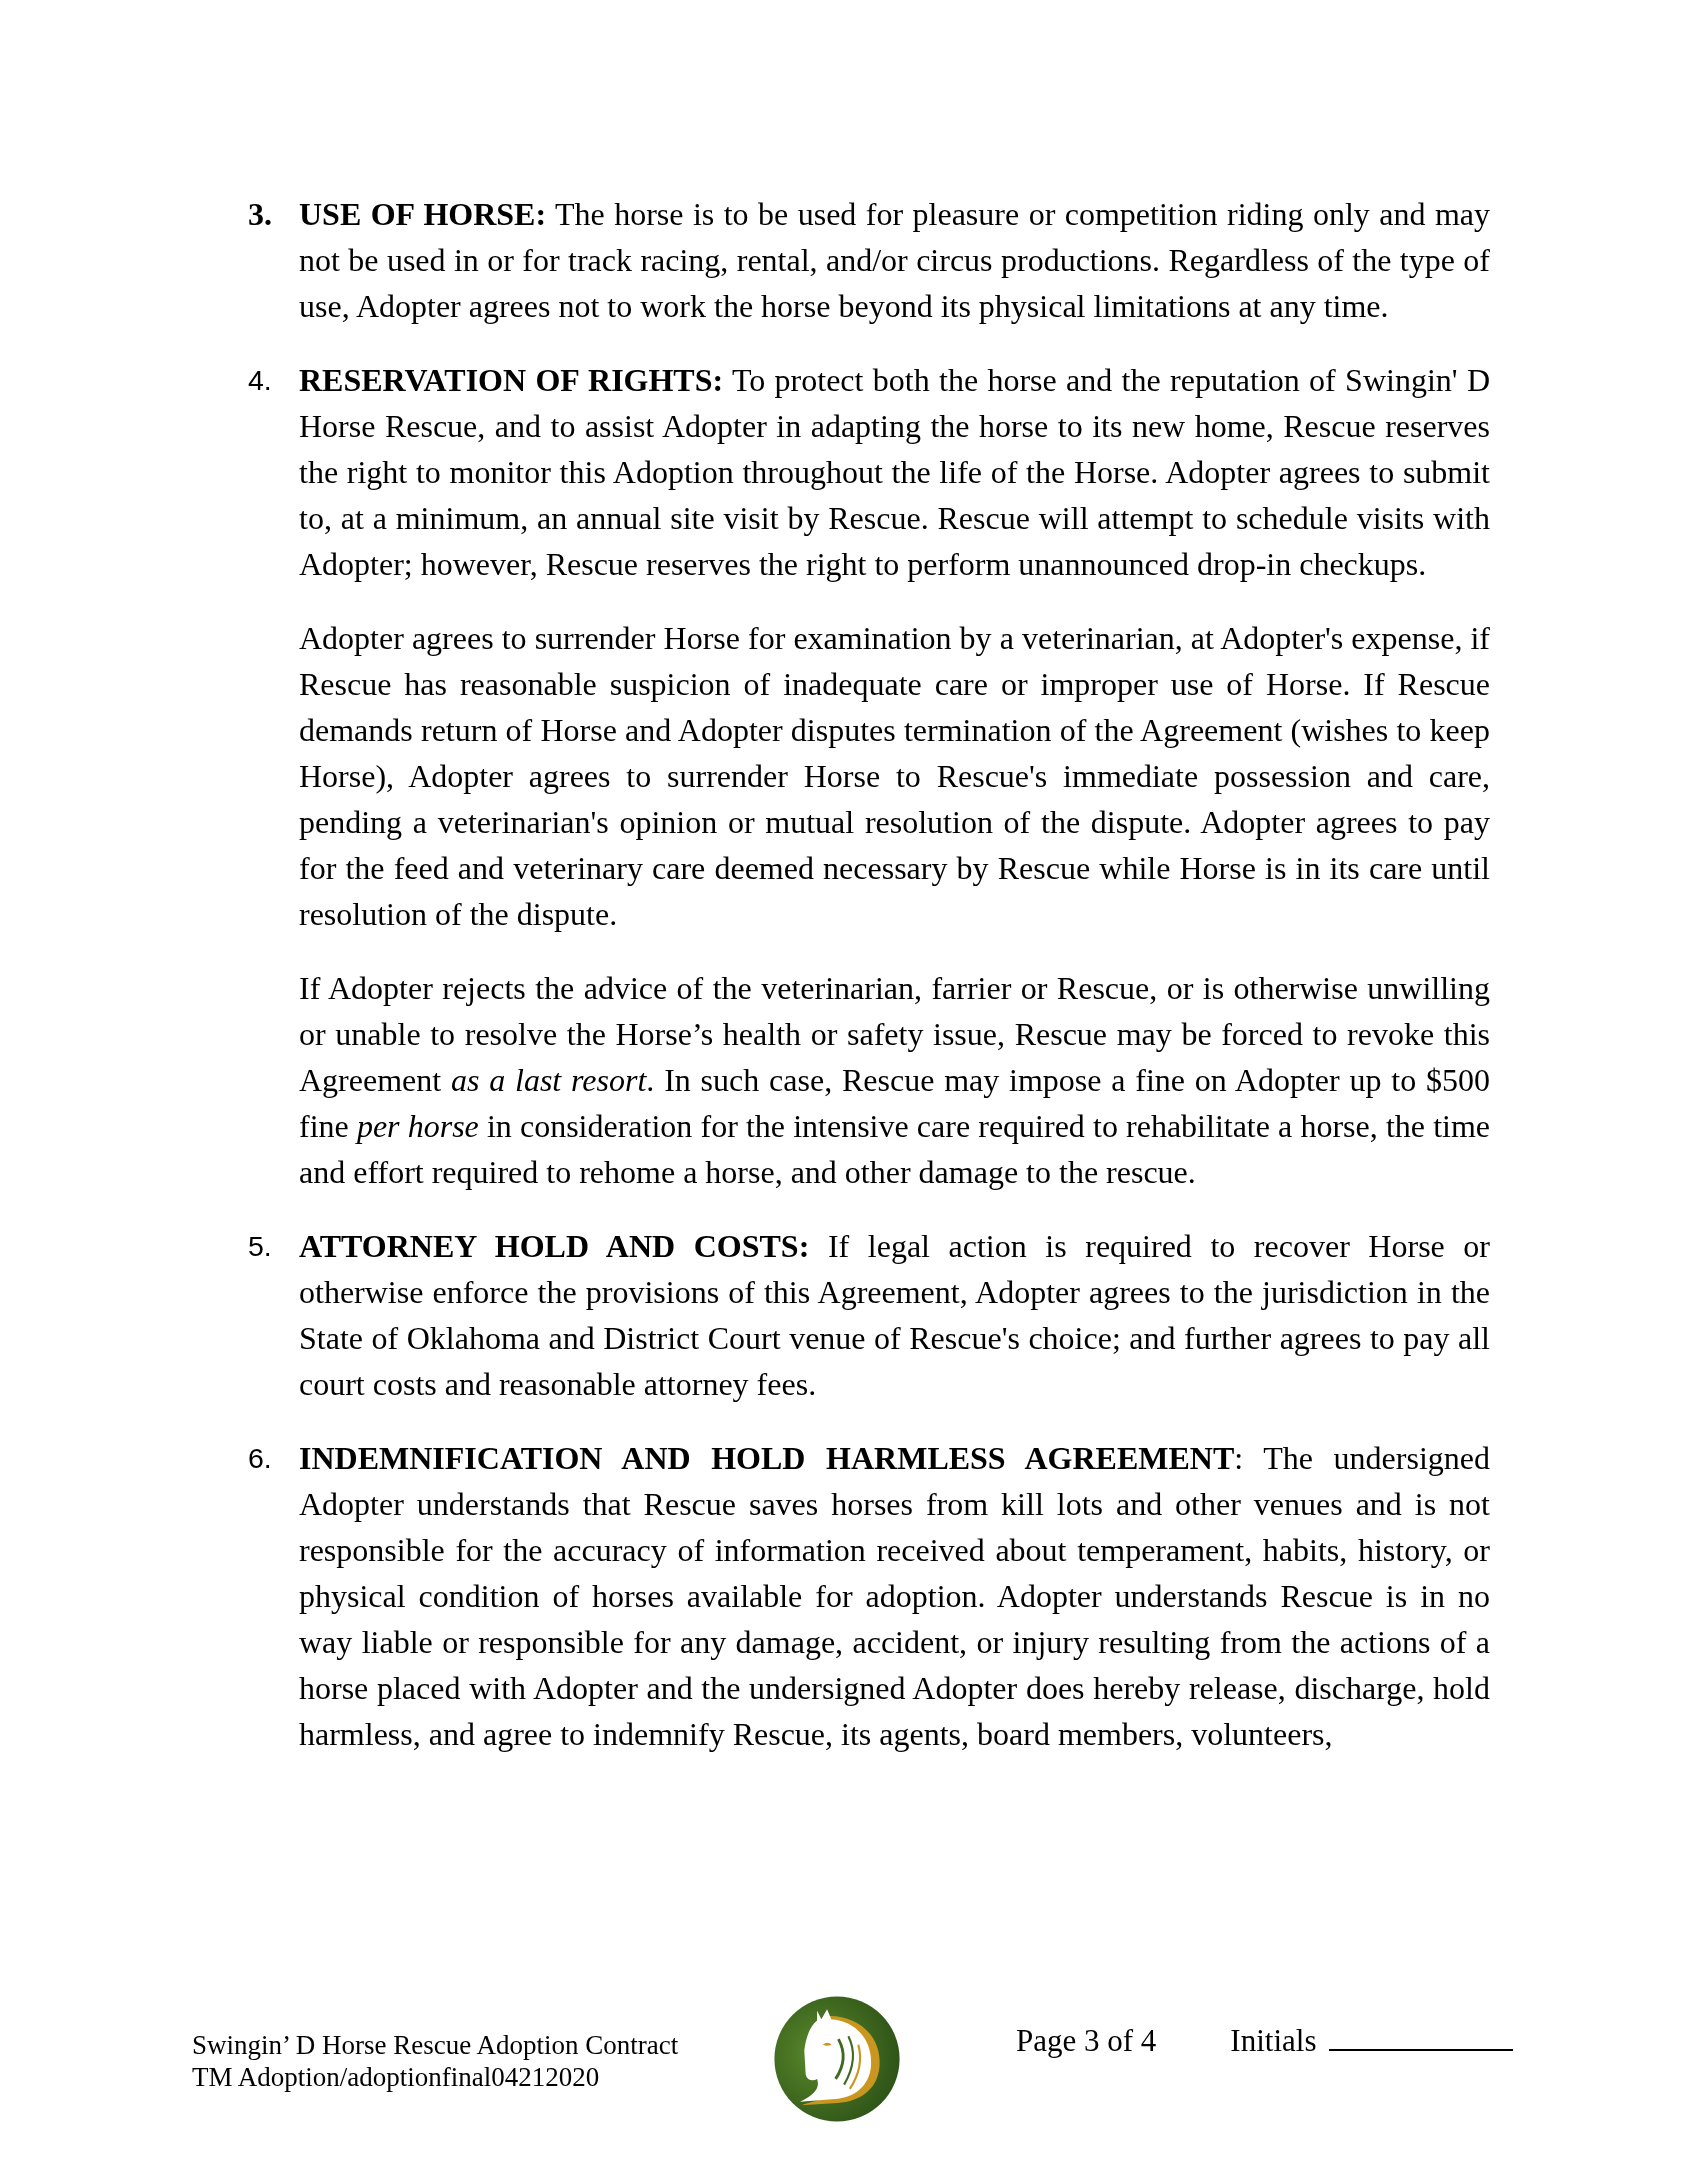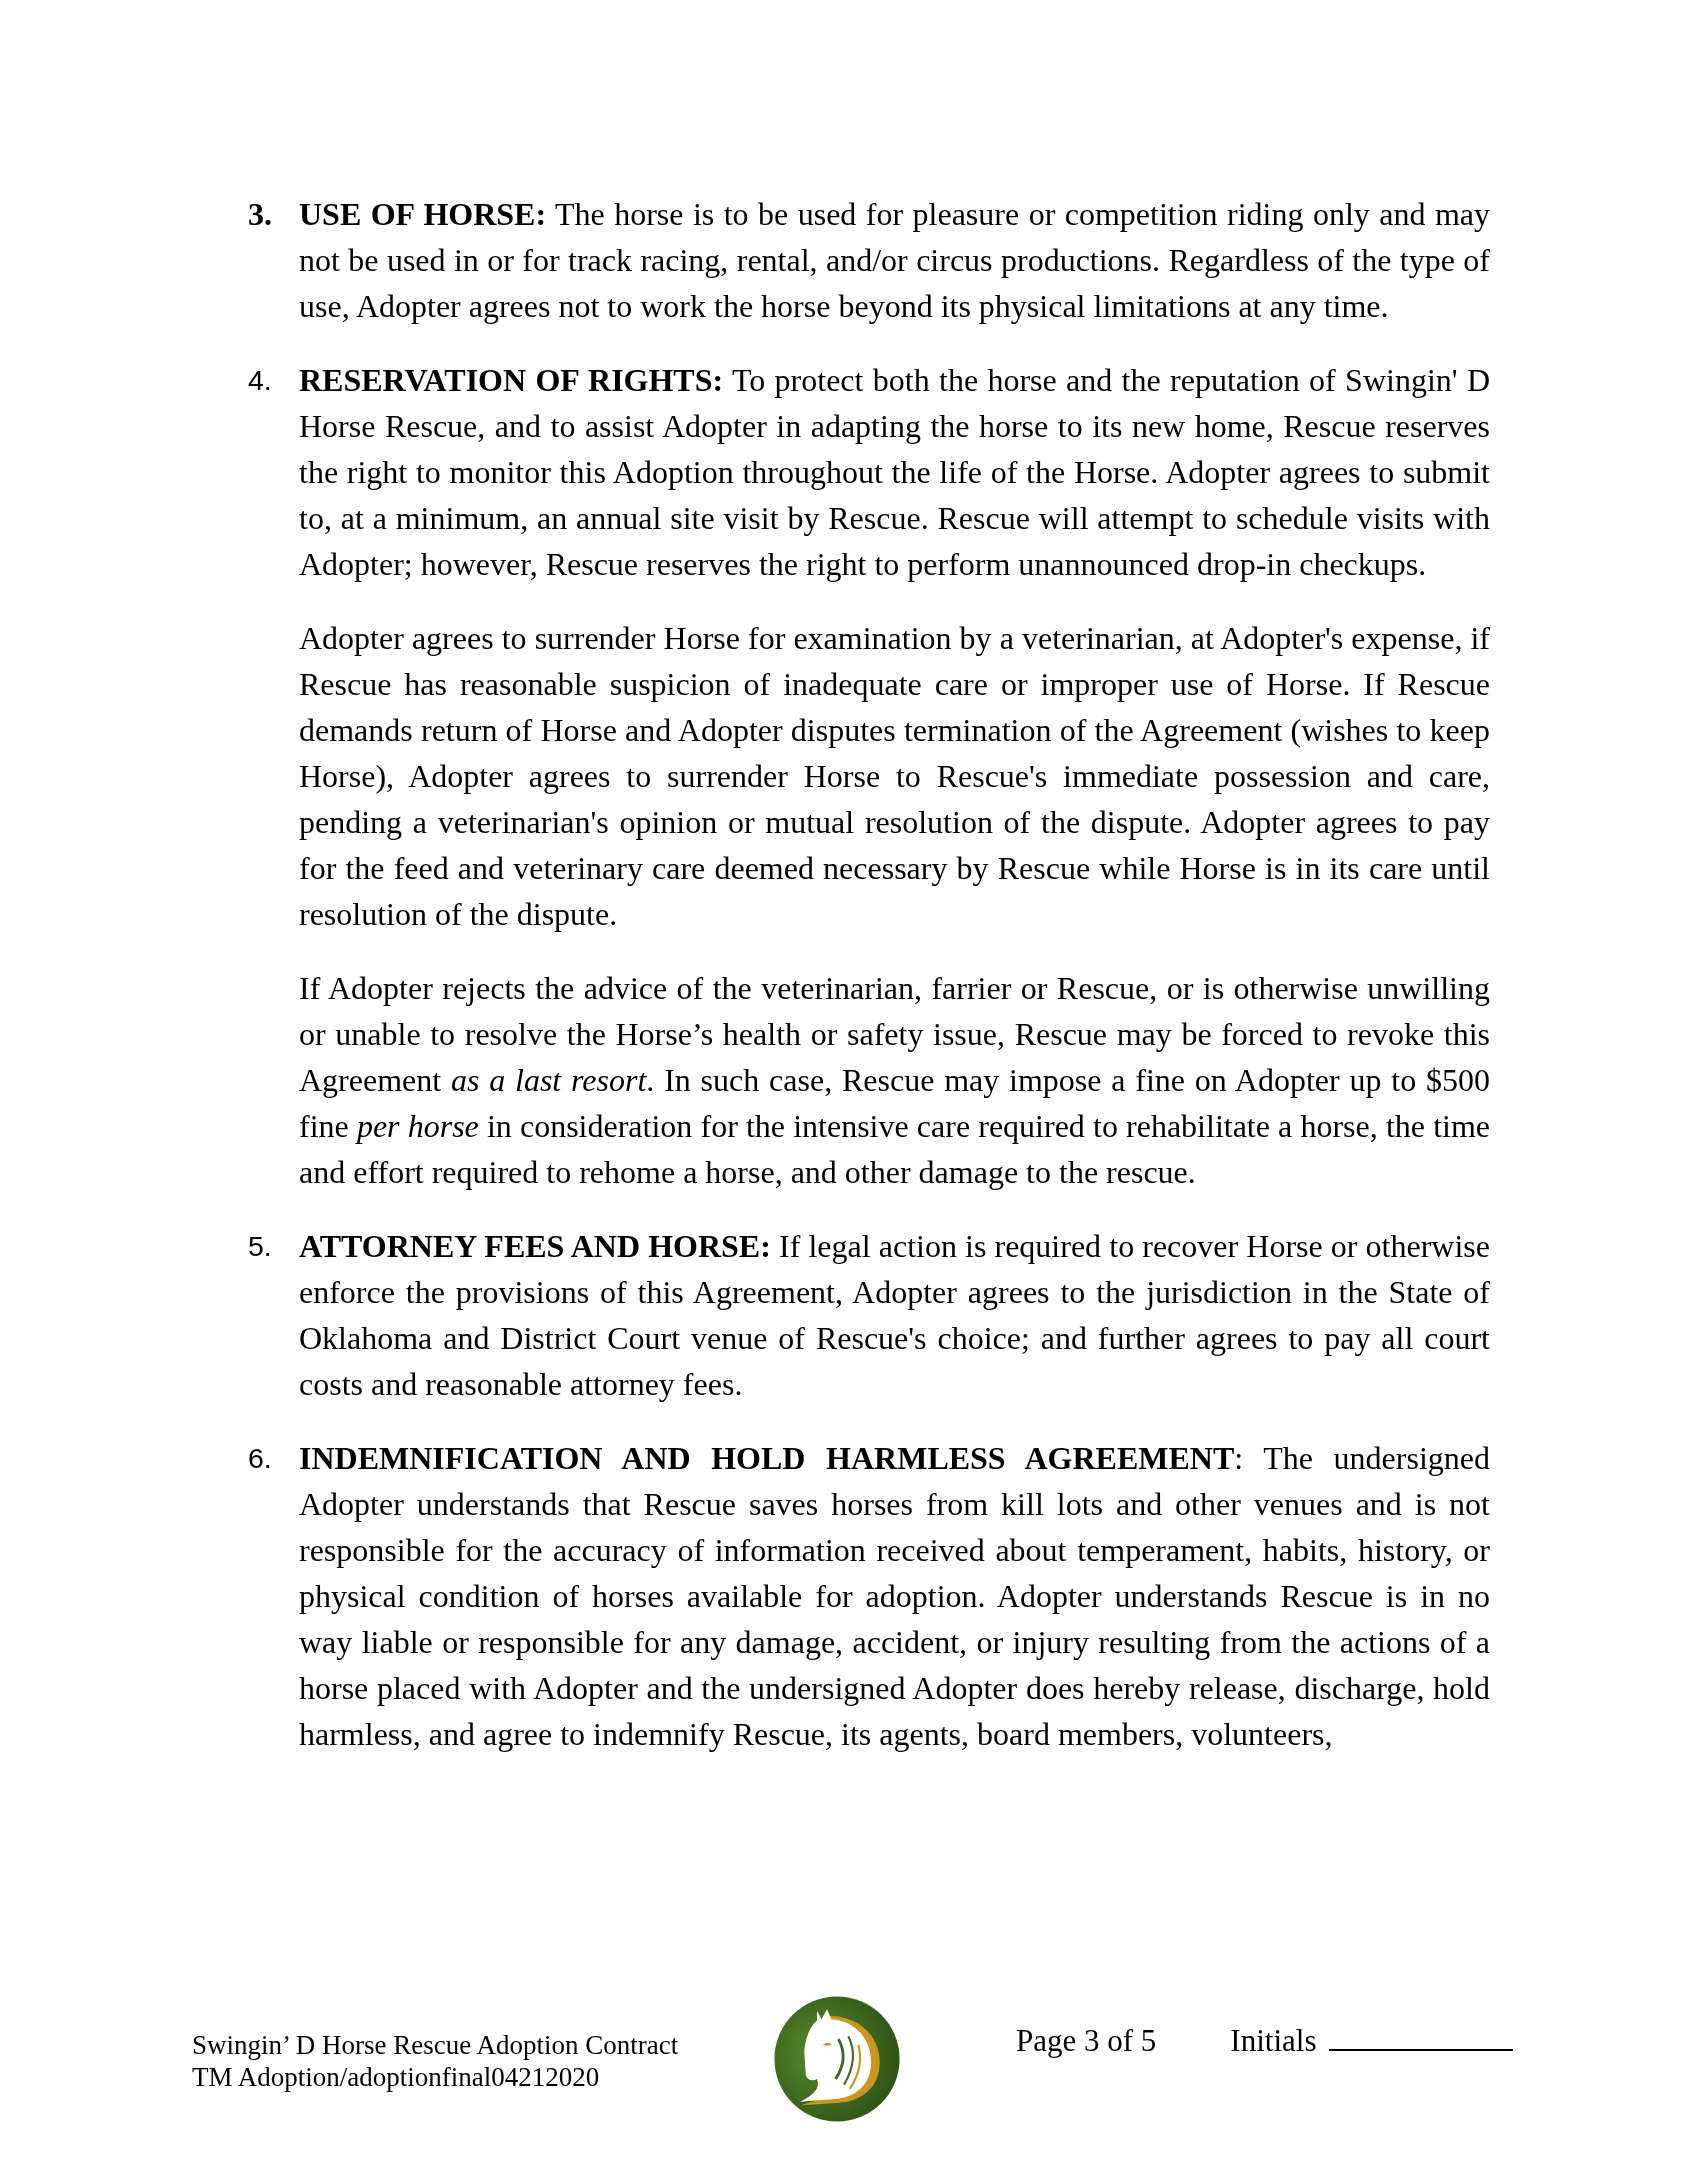--- a/index.html
+++ b/index.html
@@ -103,21 +103,21 @@
 
     <div class="item">
       <span class="item-num sans">4.</span>
       <p class="para"><span class="heading">RESERVATION OF RIGHTS:</span> <span>To protect both the horse and the reputation of Swingin' D Horse Rescue, and to assist Adopter in adapting the horse to its new home, Rescue reserves the right to monitor this Adoption throughout the life of the Horse. Adopter agrees to submit to, at a minimum, an annual site visit by Rescue. Rescue will attempt to schedule visits with Adopter; however, Rescue reserves the right to perform unannounced drop-in checkups.</span></p>
       <p class="para">Adopter agrees to surrender Horse for examination by a veterinarian, at Adopter's expense, if Rescue has reasonable suspicion of inadequate care or improper use of Horse. If Rescue demands return of Horse and Adopter disputes termination of the Agreement (wishes to keep Horse), Adopter agrees to surrender Horse to Rescue's immediate possession and care, pending a veterinarian's opinion or mutual resolution of the dispute. Adopter agrees to pay for the feed and veterinary care deemed necessary by Rescue while Horse is in its care until resolution of the dispute.</p>
       <p class="para"><span>If Adopter rejects the advice of the veterinarian, farrier or Rescue, or is otherwise unwilling or unable to resolve the Horse’s health or safety issue, Rescue may be forced to revoke this Agreement </span><em>as a last resort</em><span>. In such case, Rescue may impose a fine on Adopter up to $500 fine </span><em>per horse</em><span> in consideration for the intensive care required to rehabilitate a horse, the time and effort required to rehome a horse, and other damage to the rescue.</span></p>
     </div>
 
     <div class="item">
       <span class="item-num sans">5.</span>
-      <p class="para"><span class="heading">ATTORNEY FEES AND HORSE:</span> <span>If legal action is required to recover Horse or otherwise enforce the provisions of this Agreement, Adopter agrees to the jurisdiction in the State of Oklahoma and District Court venue of Rescue's choice; and further agrees to pay all court costs and reasonable attorney fees.</span></p>
+      <p class="para"><span class="heading">ATTORNEY HOLD AND COSTS:</span> <span>If legal action is required to recover Horse or otherwise enforce the provisions of this Agreement, Adopter agrees to the jurisdiction in the State of Oklahoma and District Court venue of Rescue's choice; and further agrees to pay all court costs and reasonable attorney fees.</span></p>
     </div>
 
     <div class="item">
       <span class="item-num sans">6.</span>
       <p class="para"><span class="heading">INDEMNIFICATION AND HOLD HARMLESS AGREEMENT</span><span>:</span> <span>The undersigned Adopter understands that Rescue saves horses from kill lots and other venues and is not responsible for the accuracy of information received about temperament, habits, history, or physical condition of horses available for adoption. Adopter understands Rescue is in no way liable or responsible for any damage, accident, or injury resulting from the actions of a horse placed with Adopter and the undersigned Adopter does hereby release, discharge, hold harmless, and agree to indemnify Rescue, its agents, board members, volunteers,</span></p>
     </div>
 
   </div>
 
   <div class="footer-left">
@@ -141,17 +141,17 @@
 
       <path d="M92 62 C102 80 100 100 88 118" stroke="#3f6a1f" stroke-width="4" fill="none"></path>
       <path d="M106 58 C116 78 114 102 100 126" stroke="#3f6a1f" stroke-width="3" fill="none"></path>
       <path d="M120 70 C126 92 120 114 108 132" stroke="#c9971f" stroke-width="3" fill="none"></path>
 
       <path d="M70 70 C74 66 80 66 82 70 C78 72 74 72 70 70 Z" fill="#c9971f"></path>
     </svg>
   </div>
 
   <div class="footer-right">
-    <span class="page-num">Page 3 of 5</span><span class="initials-label">Initials</span><span class="initials-line"></span>
+    <span class="page-num">Page 3 of 4</span><span class="initials-label">Initials</span><span class="initials-line"></span>
   </div>
 
 </div>
 
 
 </body></html>

